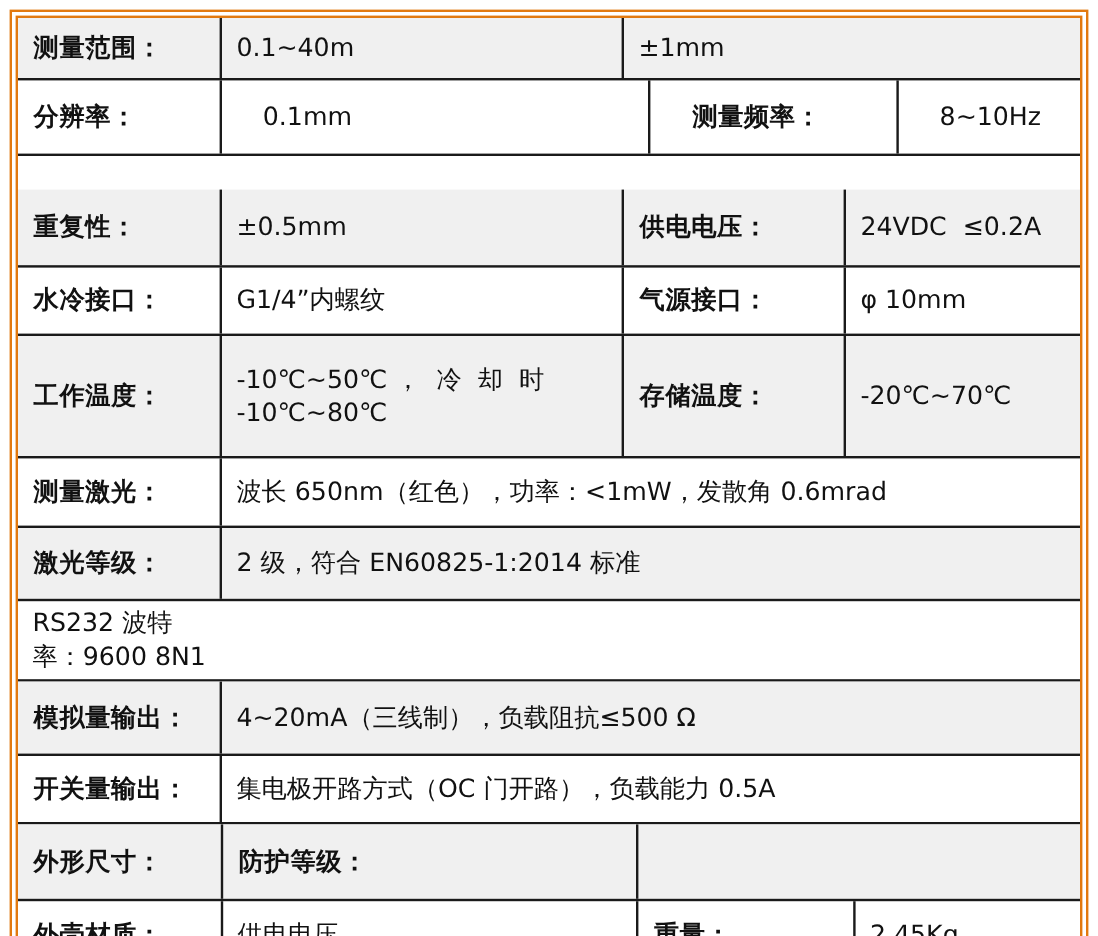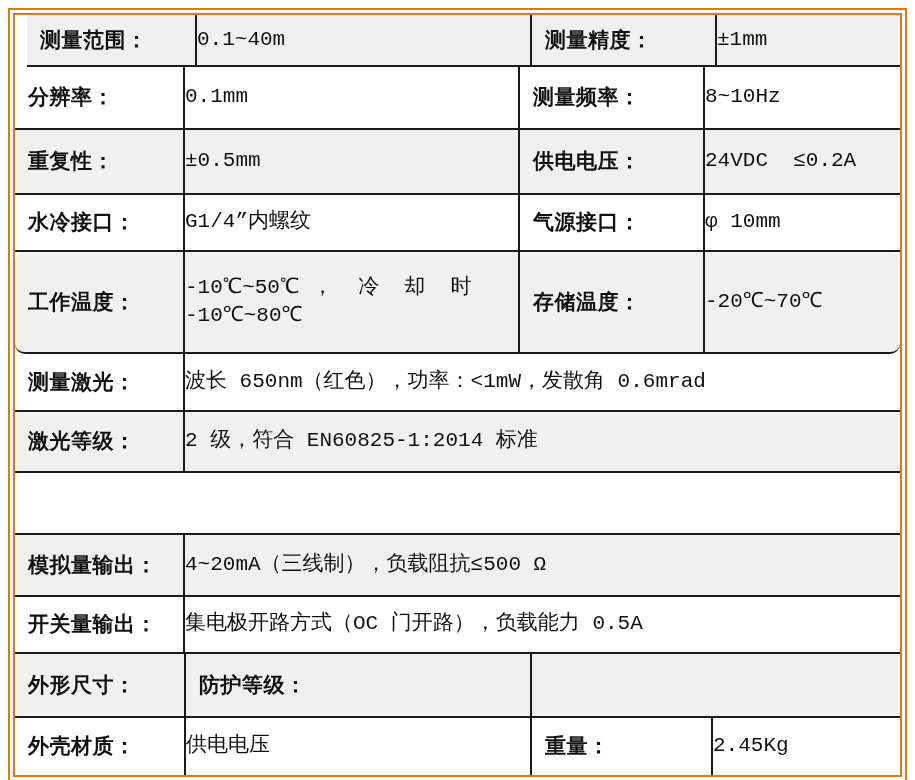--- a/index.html
+++ b/index.html
@@ -37,37 +37,36 @@
     flex-direction:column;
     justify-content:center;
     padding:4px 8px 4px 13px;
     font-size:21px;
     line-height:1.35;
     white-space:pre-wrap;
     overflow:hidden;
   }
   .cell.v-sep{border-right:2px solid var(--line);}
   .label{font-weight:bold;letter-spacing:.5px;}
-  .value{padding-left:0;font-family:Liberation Mono, monospace;}
+  .value{padding-left:12px;}
   
-  .h52{min-height:52px;margin-left:12px;} .h63{min-height:63px;} .h65{min-height:65px;}
-  .h57{min-height:57px;} .h102{min-height:102px;border-radius:10px;} .h58{min-height:58px;}
+  .h52{min-height:52px;} .h63{min-height:63px;gap:22px;} .h65{min-height:65px;margin-top:28px;}
+  .h57{min-height:57px;} .h102{min-height:102px;} .h58{min-height:58px;}
   .h61{min-height:61px;} .h62{min-height:62px;} .h64{min-height:64px;}
   .two-line span{display:block;}
 </style>
 </head>
 <body>
 
 <div class="spec-table">
 
   <div class="section-top">
     <div class="row alt h52">
       <div class="cell label v-sep">测量范围：</div>
       <div class="cell value v-sep">0.1~40m</div>
-      <div class="cell label v-sep">测量精度：</div>
       <div class="cell value">±1mm</div>
     </div>
     <div class="row h63">
       <div class="cell label v-sep">分辨率：</div>
       <div class="cell value v-sep">0.1mm</div>
       <div class="cell label v-sep">测量频率：</div>
       <div class="cell value">8~10Hz</div>
     </div>
     <div class="row alt h65">
       <div class="cell label v-sep">重复性：</div>
@@ -95,20 +94,21 @@
   <div class="section-full">
     <div class="row h58">
       <div class="cell label v-sep">测量激光：</div>
       <div class="cell value">波长 650nm（红色），功率：&lt;1mW，发散角 0.6mrad</div>
     </div>
     <div class="row alt h61">
       <div class="cell label v-sep">激光等级：</div>
       <div class="cell value">2 级，符合 EN60825-1:2014 标准</div>
     </div>
     <div class="row h62">
+      <div class="cell value">RS232 波特率：9600 8N1</div>
     </div>
     <div class="row alt h62">
       <div class="cell label v-sep">模拟量输出：</div>
       <div class="cell value">4~20mA（三线制），负载阻抗≤500 Ω</div>
     </div>
     <div class="row h57">
       <div class="cell label v-sep">开关量输出：</div>
       <div class="cell value">集电极开路方式（OC 门开路），负载能力 0.5A</div>
     </div>
   </div>

